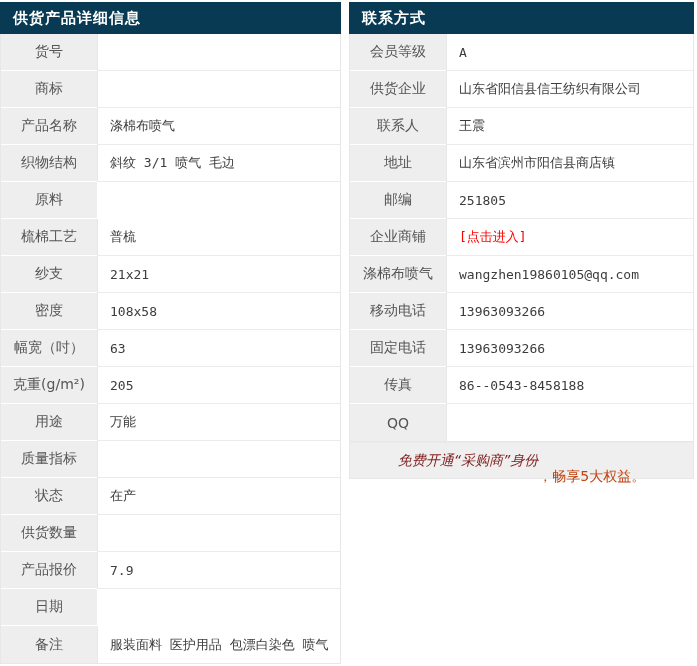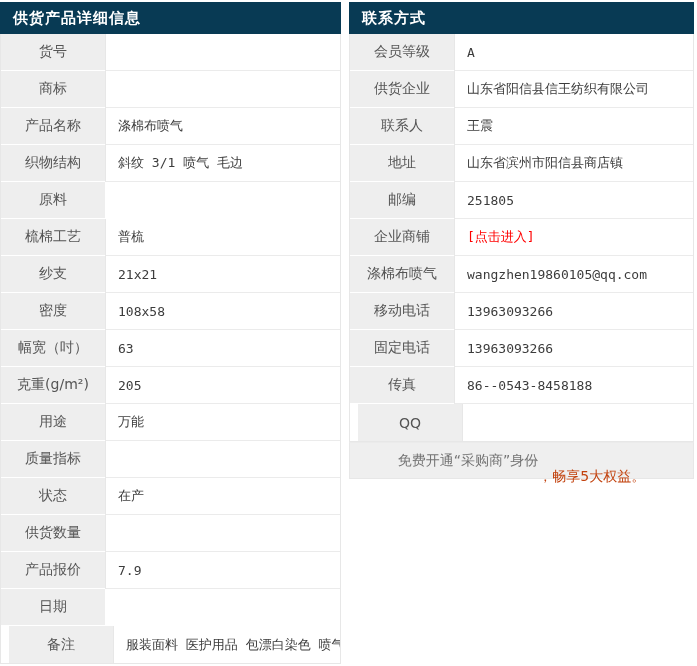--- a/index.html
+++ b/index.html
@@ -33,30 +33,30 @@
     border: 1px solid #e7e7e7;
     border-top: none;
   }
   .row { display: flex; }
   .cell {
     height: 37px;
     display: flex;
     align-items: center;
   }
   .label-cell {
-    width: 104px;
+    width: 96px;
     background: #eeeeee;
     color: #555555;
     font-size: 14px;
     justify-content: center;
     text-align: center;
     border-bottom: 1px solid #ffffff;
     flex-shrink: 0;
   }
-  .row:last-child .label-cell { border-bottom: none; margin-left: 8px; }
+  .row:last-child .label-cell { border-bottom: none; }
   .value-cell {
     flex: 1;
     background: #ffffff;
     color: #3c3c3c;
     font-size: 13px;
     padding-left: 12px;
     border-left: 1px solid #e7e7e7;
     border-bottom: 1px solid #ebebeb;
     font-family: "DejaVu Sans Mono", "Liberation Mono", monospace;
     white-space: nowrap;
@@ -69,21 +69,21 @@
   }
   .notice-row {
     height: 37px;
     background: #efefef;
     display: flex;
     align-items: center;
     justify-content: center;
     font-size: 14px;
     border-top: 1px solid #ebebeb;
   }
-  .notice-highlight { color: #737373; cursor: pointer; }
+  .notice-highlight { color: #7f1d1d; cursor: pointer; font-style: italic; }
   .notice-rest { color: #c2410c; margin-top: 32px; }
 </style>
 </head>
 <body>
 
 <div class="page">
 
   <div class="panel panel-left">
     <div class="title-bar">
       <span>供货产品详细信息</span>

